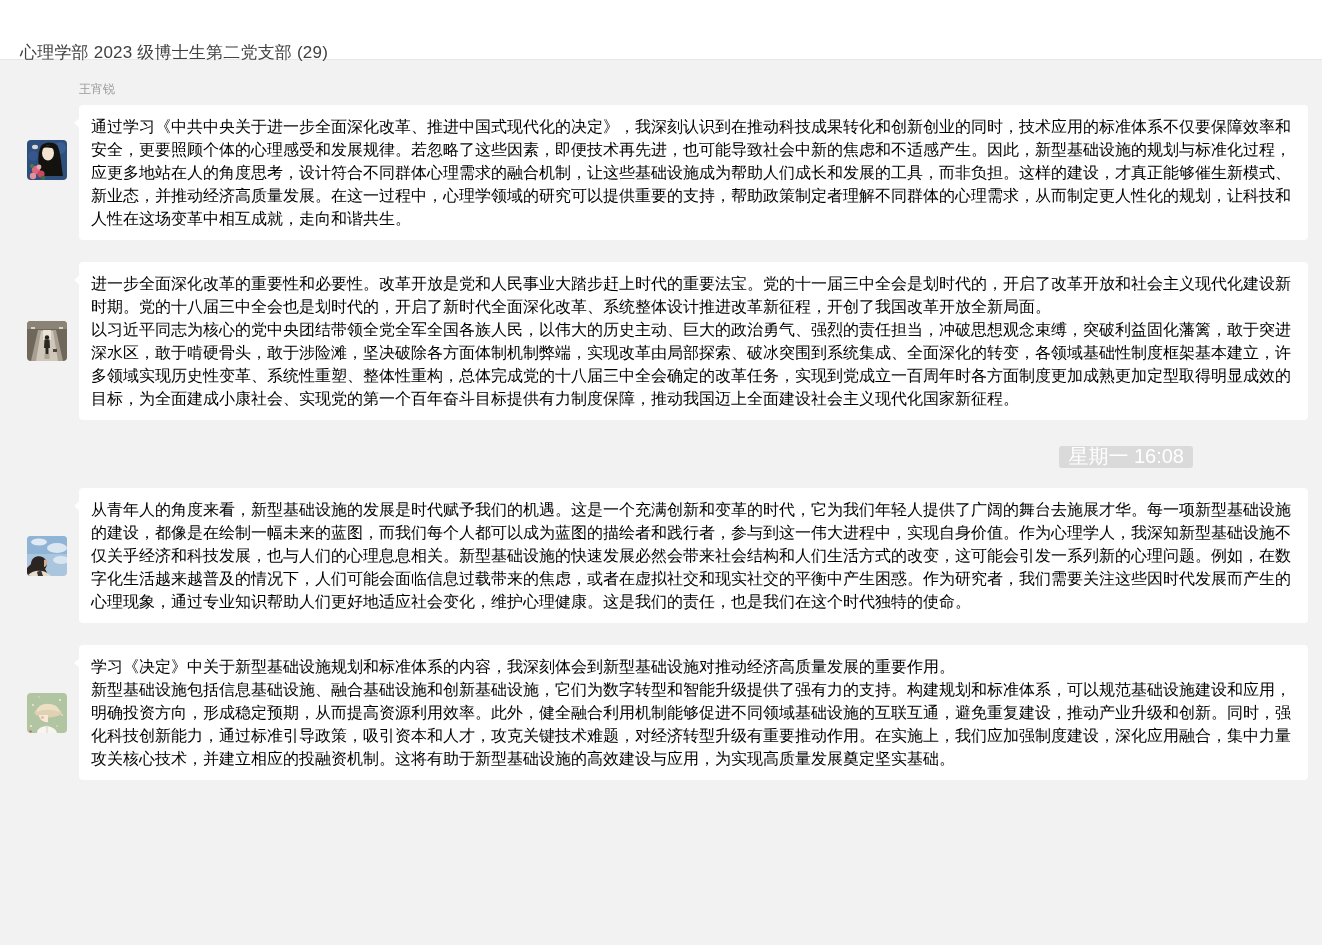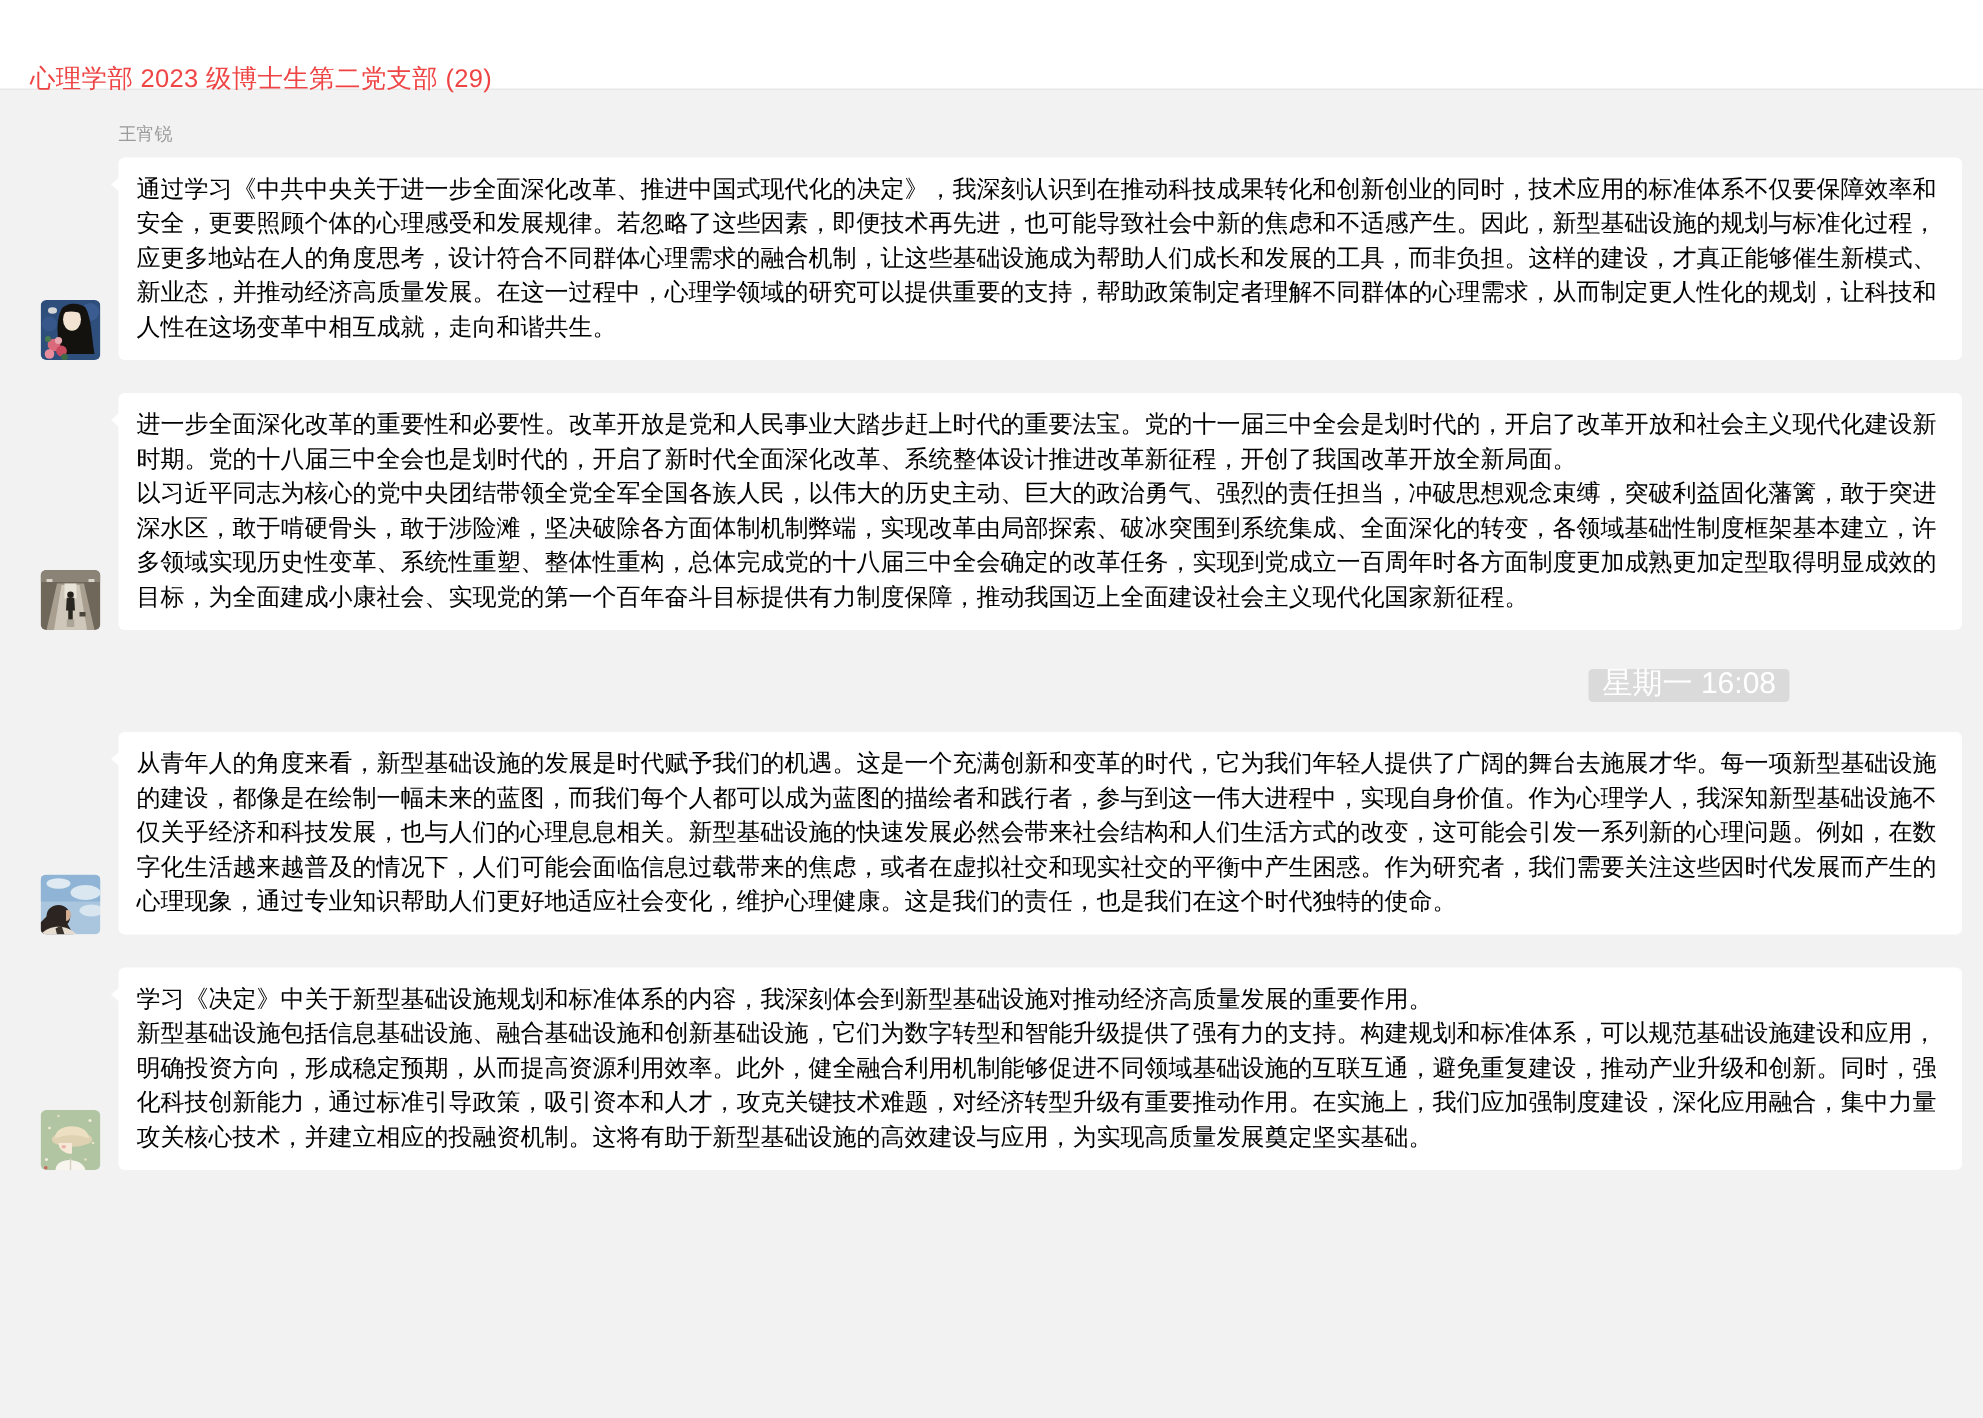--- a/index.html
+++ b/index.html
@@ -9,28 +9,28 @@
     background:#f2f2f2;
   }
   .app { width:100%; height:100%; display:flex; flex-direction:column; }
 
   
   .chat-header {
     height:60px; flex:none; background:#ffffff;
     border-bottom:1px solid #e7e7e7;
     display:flex; align-items:center; padding:0 20px;
   }
-  .chat-title { font-size:17px; color:#ef4444; letter-spacing:.2px;margin-top:46px; }
+  .chat-title { font-size:17px; color:#404040; letter-spacing:.2px;margin-top:46px; }
 
   
   .chat-area {
     flex:1; overflow:hidden;
     padding:20px 14px 8px 27px;
   }
-  .msg { display:flex; align-items:flex-end; margin-bottom:22px; }
+  .msg { display:flex; align-items:center; margin-bottom:22px; }
   .avatar {
     width:40px; height:40px; flex:none; margin-right:12px;
     border-radius:4px; overflow:hidden; cursor:pointer;
   }
   .avatar svg { display:block; width:40px; height:40px; }
   .msg-body { flex:1; min-width:0; }
   .sender { font-size:12px; color:#9b9b9b; margin:1px 0 7px; }
   .bubble {
     position:relative; background:#ffffff; border-radius:4px;
     padding:10px 12px; width:fit-content; max-width:100%;

